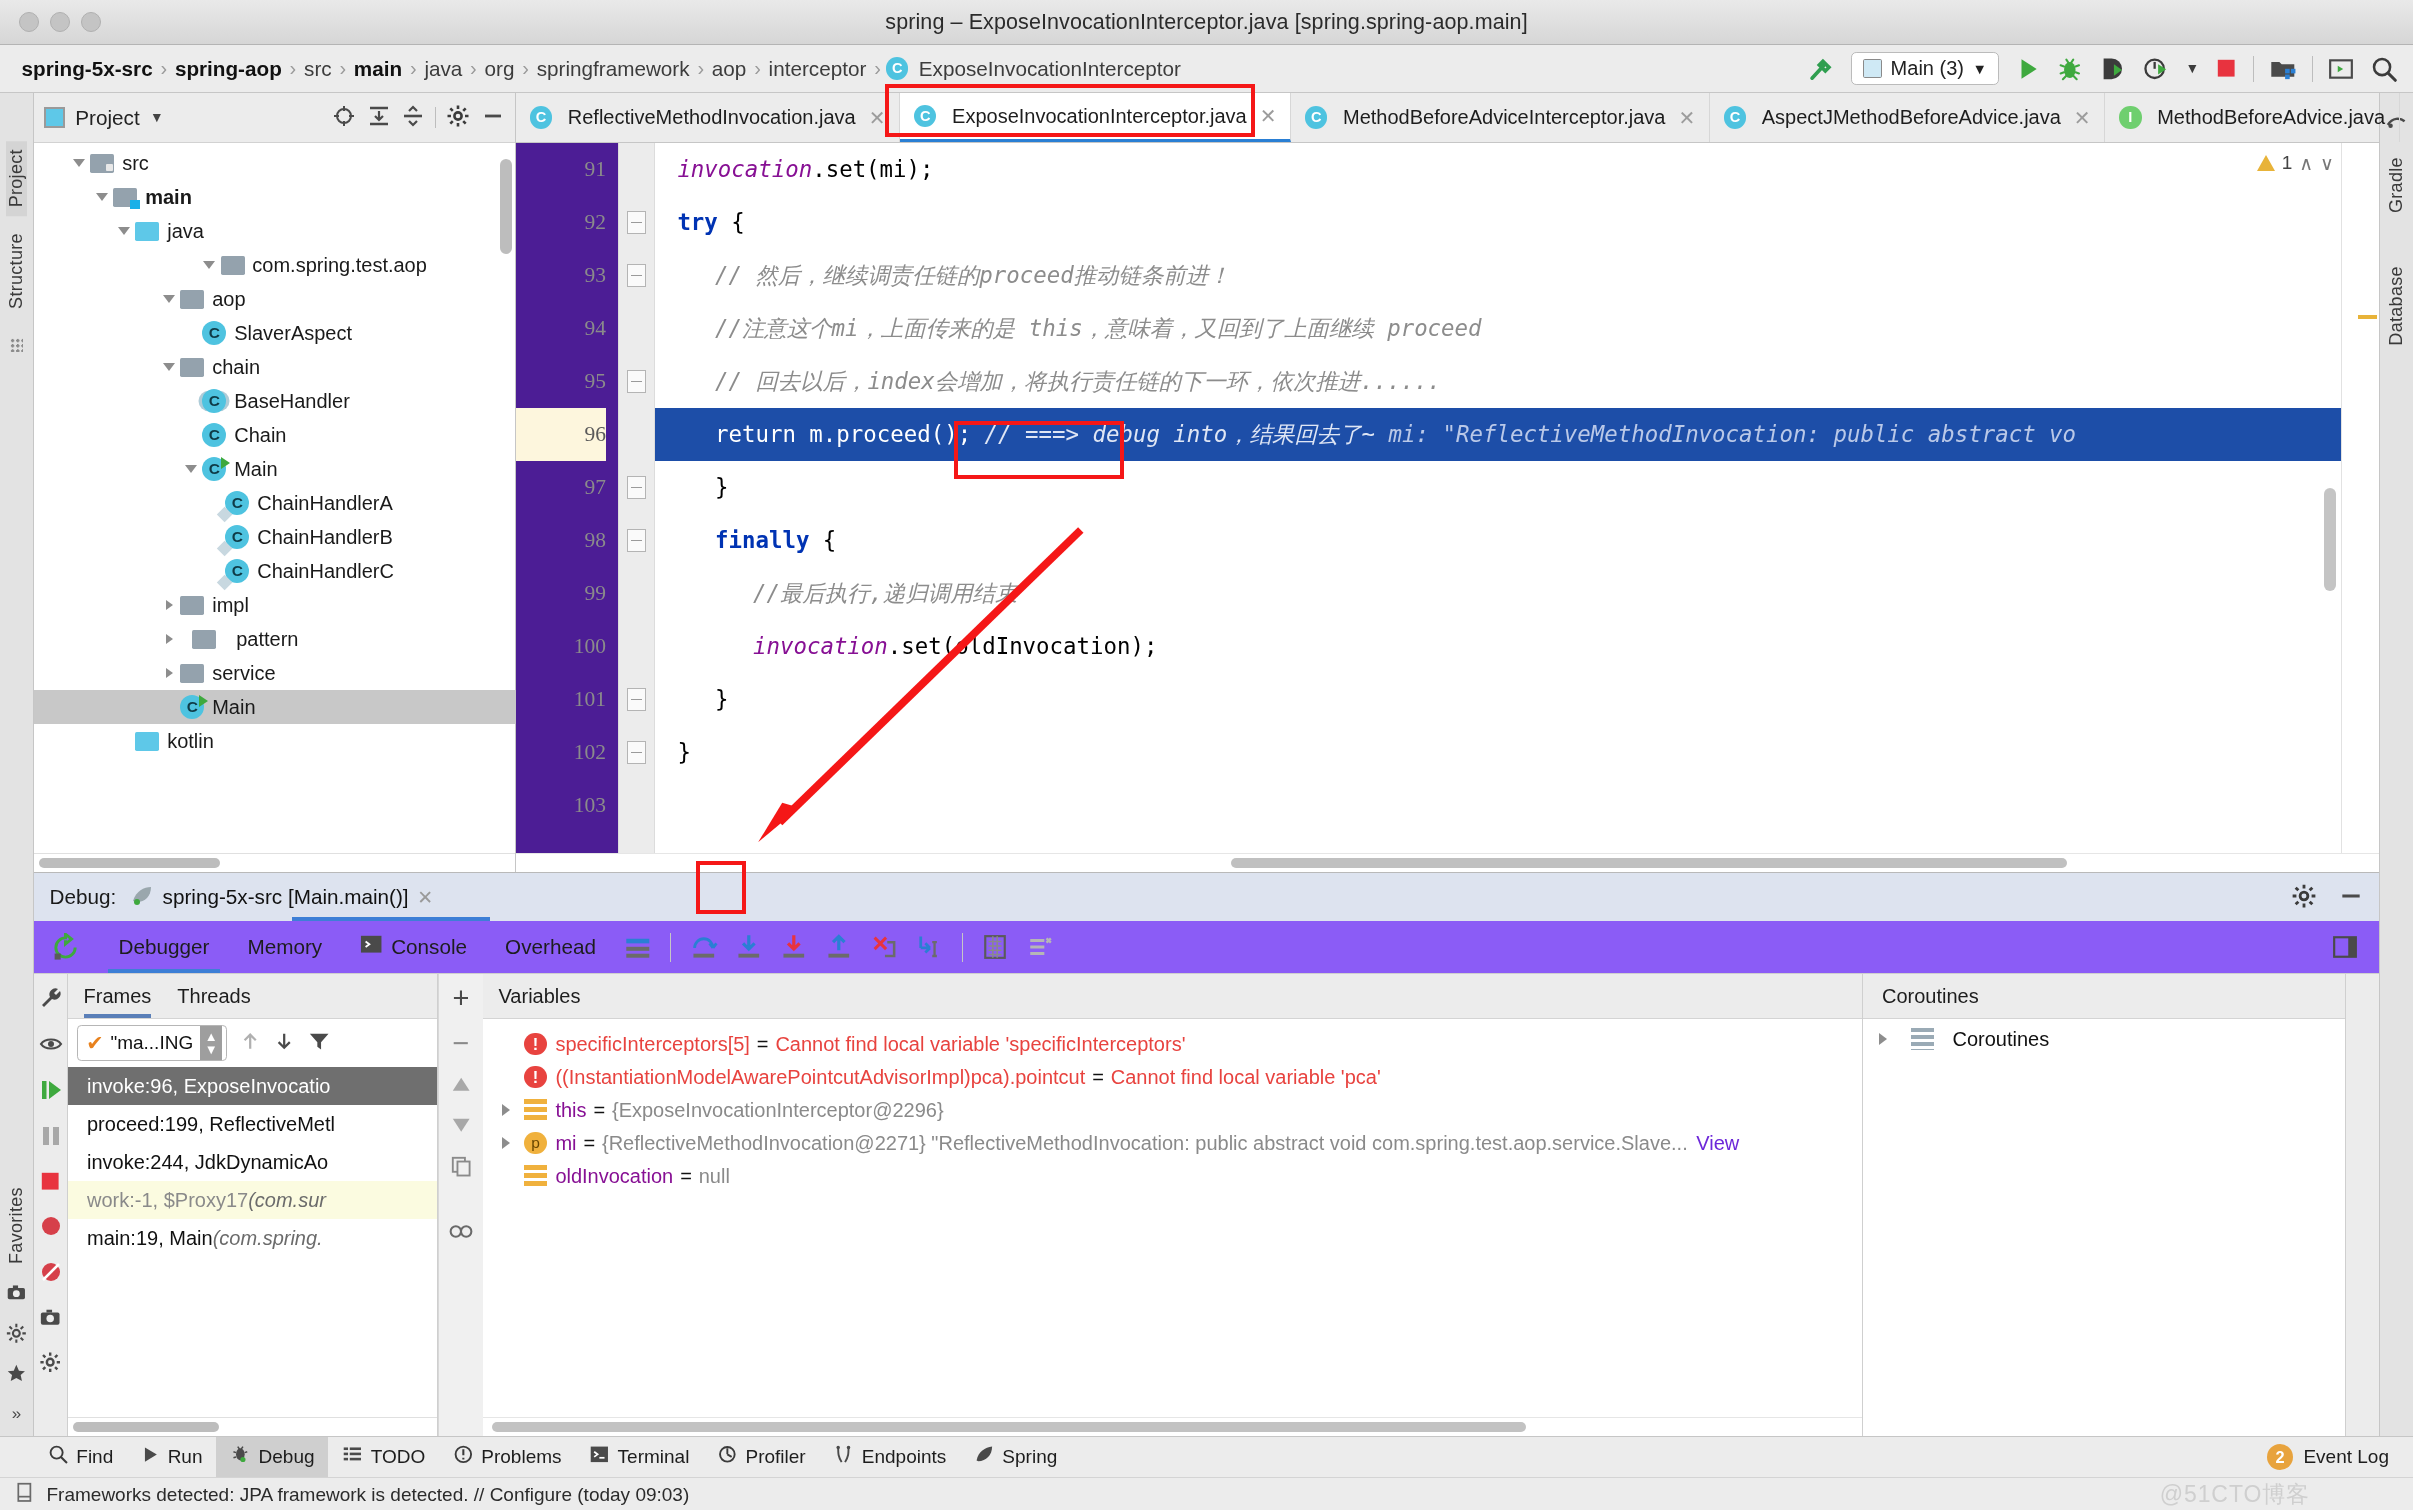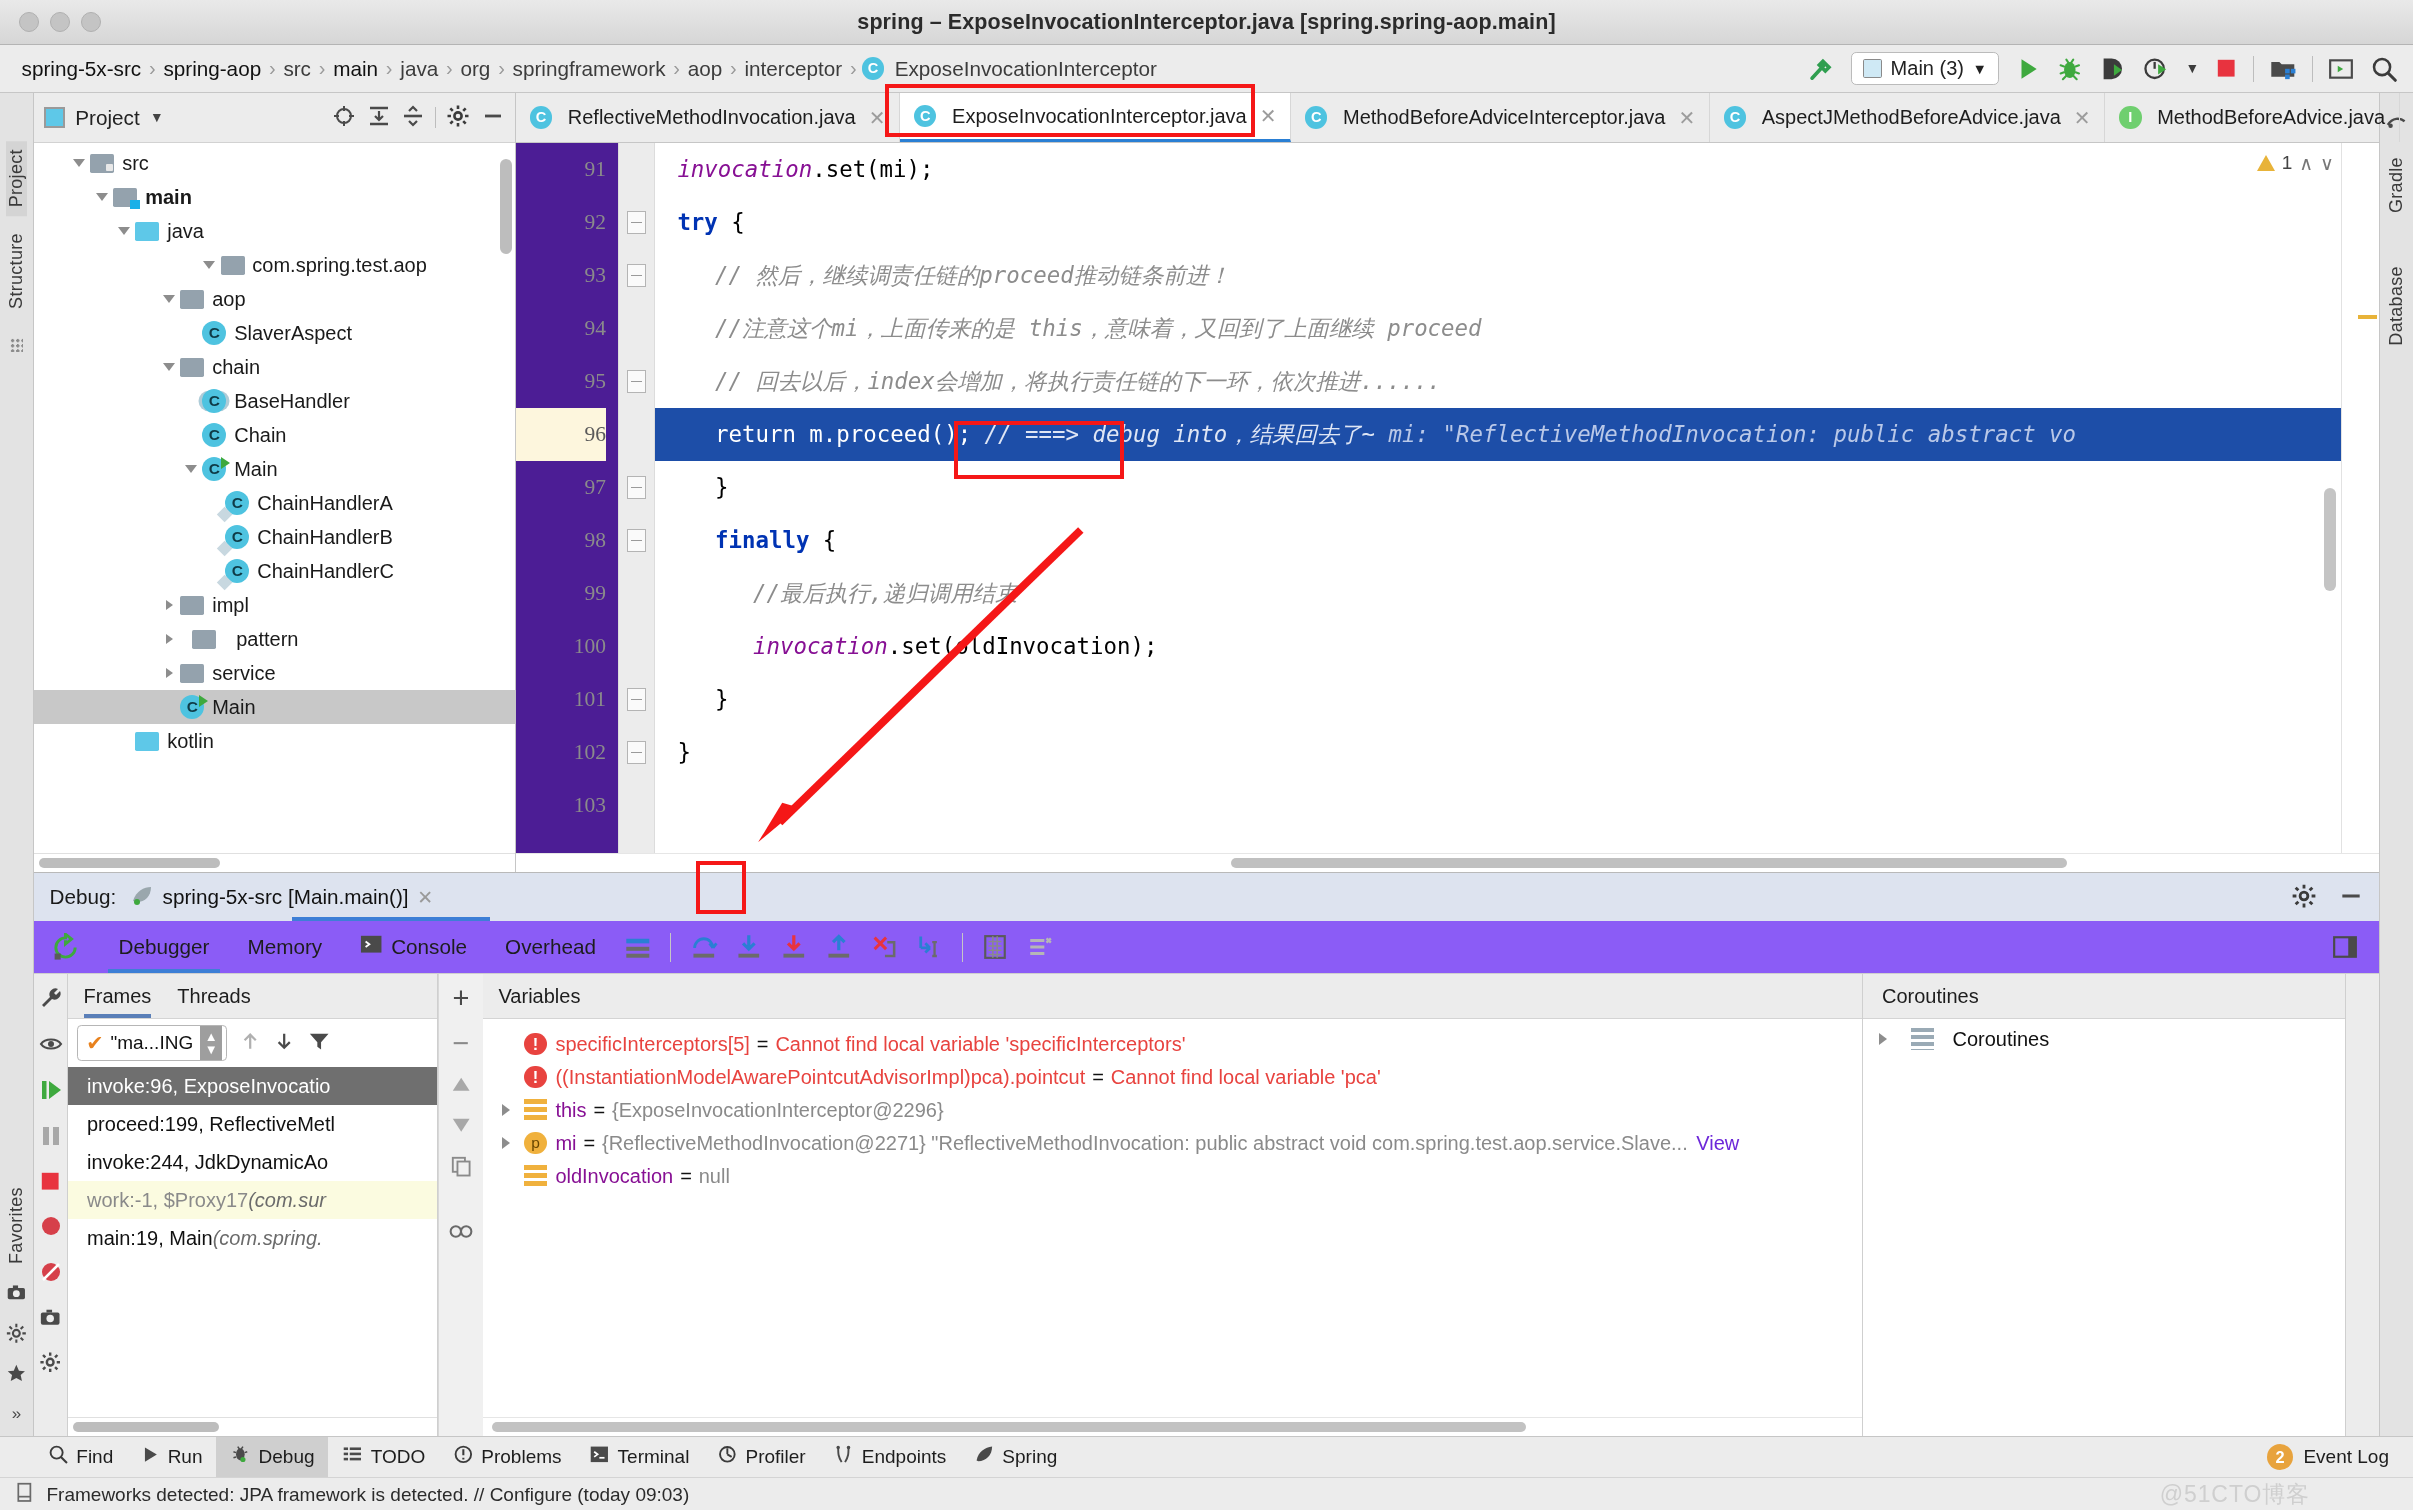--- a/index.html
+++ b/index.html
@@ -10,38 +10,38 @@
     overflow: hidden;
     -webkit-font-smoothing: antialiased;
   }
   .app { position: relative; width: 2413px; height: 1511px; display: flex; flex-direction: column; }
 
   
   .titlebar {
     height: 45px; flex: 0 0 45px;
     background: linear-gradient(180deg,#e9e9e9 0%, #d6d6d6 100%);
     border-bottom: 0.9px solid #b4b4b4;
-    display: flex; align-items: center; position: relative; font-weight: bold;
+    display: flex; align-items: center; position: relative;
   }
   .traffic { display: flex; gap: 11.2px; margin-left: 19px; }
   .traffic span { width: 20px; height: 20px; border-radius: 50%; background: #c4c4c4; border: 0.9px solid #b0b0b0; display:block;}
   .title-text {
     position: absolute; left: 0; right: 0; text-align: center;
     font-size: 21.5px; color: #2b2b2b; letter-spacing: 0.1px;
   }
 
   
   .navbar {
     height: 48px; flex: 0 0 48px; background: #ececec;
     border-bottom: 0.9px solid #c6c6c6;
     display: flex; align-items: center; padding-left: 19px; position: relative;
   }
   .crumbs { display: flex; align-items: center; font-size: 20.7px; color: #3c3c3c; }
   .crumb { padding: 0 2.6px; white-space: nowrap; }
-  .crumb.bold { font-weight: normal; color: #111; }
+  .crumb.bold { font-weight: bold; color: #111; }
   .crumb-sep { color: #9a9a9a; margin: 0 5.2px; font-size: 20px; }
   .cls-badge {
     width: 22.4px; height: 22.4px; border-radius: 50%;
     background: #4ec3e0; color: #fff; font-size: 14.6px;
     display: inline-flex; align-items: center; justify-content: center;
     margin-right: 7.8px; font-weight: bold; flex: 0 0 22.4px;
   }
   .cls-badge.iface { background: #6fcf6f; }
   .navbar-right {
     position: absolute; right: 15.5px; top: 0; height: 100%;

